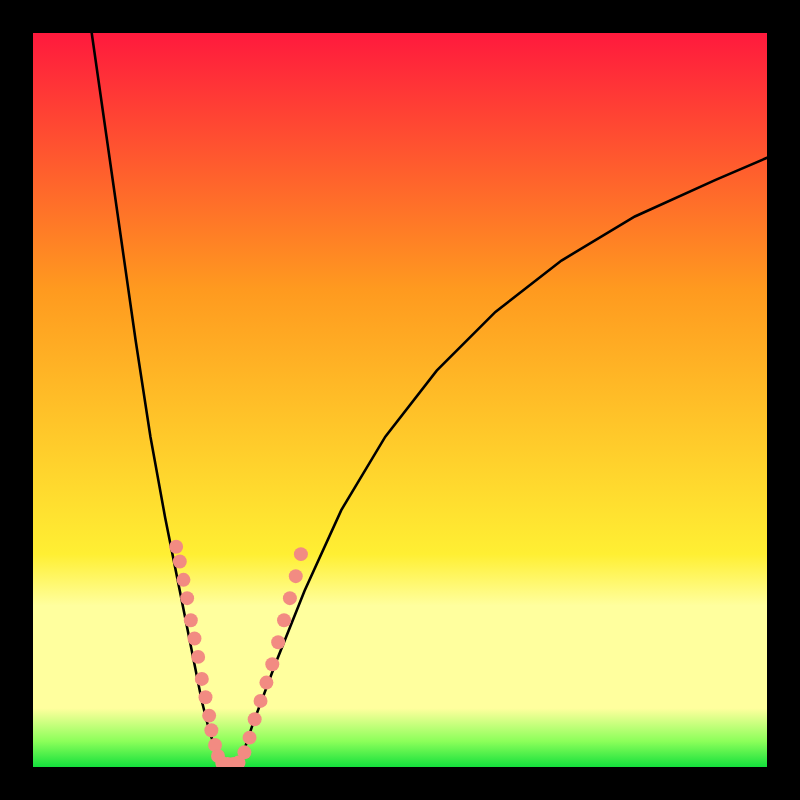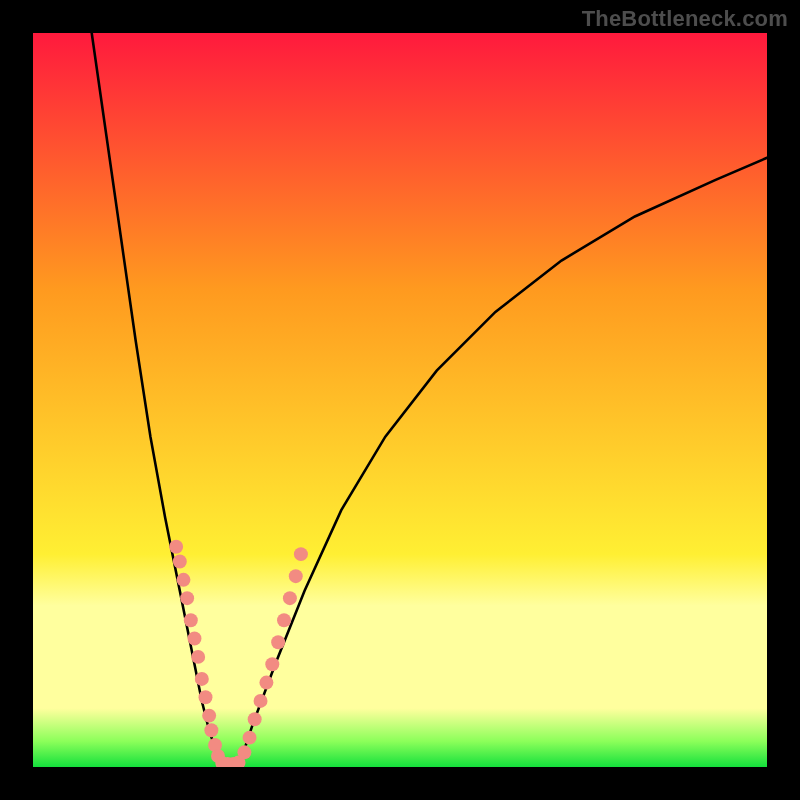--- a/index.html
+++ b/index.html
@@ -6,21 +6,20 @@
   .stage{position:relative;width:800px;height:800px}
   .plot-frame{position:absolute;left:33px;top:33px;width:734px;height:734px;background:#000}
   .plot-inner{position:absolute;left:0;top:0;width:734px;height:734px}
   .watermark{position:absolute;top:6px;right:12px;font-size:22px;font-weight:600;color:#4d4d4d;letter-spacing:.2px}
   svg{display:block}
 </style>
 </head>
 <body>
 
 <div class="stage">
-  <div class="watermark">TheBottleneck.com</div>
 
   <div class="plot-frame">
     <svg class="plot-inner" viewBox="0 0 100 100" preserveAspectRatio="none">
       <defs>
         <linearGradient id="bgGrad" x1="0" y1="0" x2="0" y2="1">
           <stop id="g0" offset="0" stop-color="#ff1a3d"></stop>
           <stop id="g1" offset="0.35" stop-color="#ff9a1f"></stop>
           <stop id="g2" offset="0.71" stop-color="#ffef33"></stop>
           <stop id="g3" offset="0.78" stop-color="#ffff9e"></stop>
           <stop id="g4" offset="0.92" stop-color="#ffff9e"></stop>

